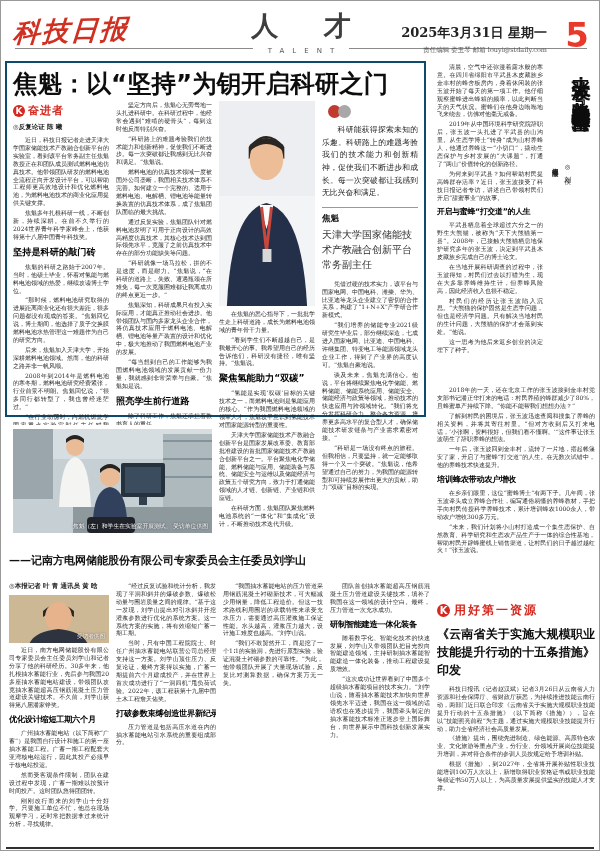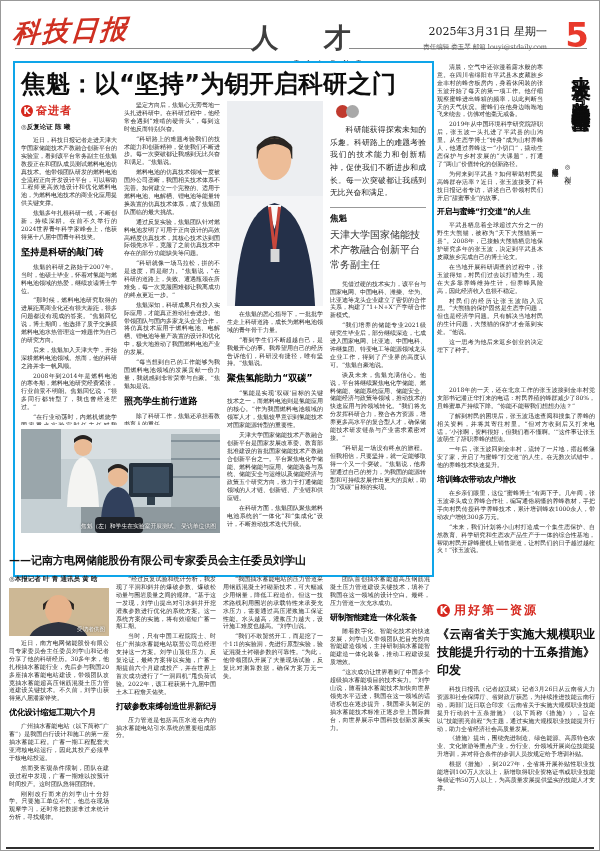--- a/index.html
+++ b/index.html
@@ -3,42 +3,42 @@
 <meta charset="utf-8">
 <style>
   *{margin:0;padding:0;box-sizing:border-box}
   html,body{background:#fff}
   #page{position:relative;width:600px;height:851px;background:#fff;border:1px solid #999;
         font-family:"DejaVu Serif","Liberation Serif",serif;overflow:hidden;color:#2b2b2b}
   
   #masthead{position:absolute;left:0;top:0;width:600px;height:58px}
   .logo{position:absolute;left:12px;top:12px;font-size:27px;font-weight:bold;font-style:italic;
         color:#cf3022;transform:rotate(-2deg) skewX(-6deg);letter-spacing:2px}
-  .mast-center{position:absolute;left:50%;top:19px;transform:translateX(-50%);text-align:right}
+  .mast-center{position:absolute;left:50%;top:7px;transform:translateX(-50%);text-align:center}
   .sec-cn{font-size:27px;font-weight:900;color:#3e3e3e;letter-spacing:18px;padding-left:18px;
           font-family:"DejaVu Sans","Liberation Sans",sans-serif}
   .sec-en{font-size:7px;letter-spacing:8px;padding-left:8px;color:#555;margin-top:3px;
           font-family:"DejaVu Sans","Liberation Sans",sans-serif}
   .hline{position:absolute;top:47px;height:1px;background:#8a8a8a}
   .hline.l{left:14px;width:238px}
   .hline.r{left:348px;width:238px}
   .dateblock{position:absolute;right:54px;top:23px;text-align:right}
-  .date{font-size:11px;font-weight:normal;color:#222}
+  .date{font-size:13px;font-weight:bold;color:#222}
   .editor{font-size:6.5px;color:#555;margin-top:4px}
   .pageno{position:absolute;right:12px;top:14px;font-size:34px;font-weight:900;color:#e8392b;
           font-family:"DejaVu Sans","Liberation Sans",sans-serif}
   
   .para{font-size:6px;line-height:1.32;text-align:justify;text-indent:2em;margin-bottom:2px;color:#2b2b2b}
   .subhead{font-family:"DejaVu Sans","Liberation Sans",sans-serif;font-weight:bold;font-size:9.2px;
            color:#000;margin:5px 0 4px;white-space:nowrap}
   .subhead.small{font-size:8.2px;letter-spacing:-0.3px}
   .byline{font-size:6.5px;font-weight:bold;color:#222;margin-bottom:4px;white-space:nowrap}
   .clip{overflow:hidden}
   
-  #main-box{position:absolute;left:12px;top:60px;width:421px;height:516px;border:2px solid #0ea5e9;background:#fff}
+  #main-box{position:absolute;left:4px;top:60px;width:421px;height:356px;border:2px solid #0c4a6e;background:#fff}
   .mtitle{position:absolute;left:6px;top:4px;font-size:24.5px;font-weight:900;color:#0d0d0d;
           white-space:nowrap;font-family:"DejaVu Sans","Liberation Sans",sans-serif}
   .mcols{position:absolute;left:6px;top:38px;width:405px;height:432px;display:flex;gap:7px}
   .mcol{flex:1;overflow:hidden}
   .mcol.short{height:324px}
   .col-label{display:flex;align-items:center;gap:3px;margin:2px 0 5px}
   .k-icon{display:inline-block;width:12px;height:12px;border-radius:50%;background:#d6281e;color:#fff;
           font:bold 9px/12px "DejaVu Sans","Liberation Sans",sans-serif;text-align:center;flex:none}
   .col-label-text{font-size:11px;font-weight:900;color:#d6281e;
           font-family:Liberation Serif, serif;letter-spacing:1px}
@@ -74,21 +74,21 @@
   .sec-label-text{font-size:12px;font-weight:900;color:#d6281e;letter-spacing:2px;
           font-family:Liberation Sans, sans-serif}
   .policy-title{font-size:12px;font-weight:900;line-height:1.5;color:#0d0d0d;margin-bottom:6px;
           font-family:"DejaVu Sans","Liberation Sans",sans-serif;text-align:justify}
   
   #bottom-article{position:absolute;left:8px;top:547px;width:421px;height:298px}
   .ba-title{font-size:21px;font-weight:900;color:#0d0d0d;white-space:nowrap;
             font-family:"DejaVu Sans","Liberation Sans",sans-serif}
   .ba-subtitle{font-size:11px;font-weight:bold;color:#111;margin-top:5px;white-space:nowrap;
             font-family:"DejaVu Sans","Liberation Sans",sans-serif}
-  .ba-cols{display:flex;gap:7px;margin-top:7px;height:246px}
+  .ba-cols{display:flex;gap:7px;margin-top:14px;height:246px}
   .bcol{flex:1;overflow:hidden}
   .portrait2{width:100%;height:48px;margin:3px 0;background:#cbb89a;position:relative;overflow:hidden}
   .portrait2 .photo-caption{font-size:5.6px}
   .bottom-rule{position:absolute;left:5px;right:5px;top:846px;height:2px;background:#2f2f2f}
 </style>
 </head>
 <body>
 
 <div id="page">
 

